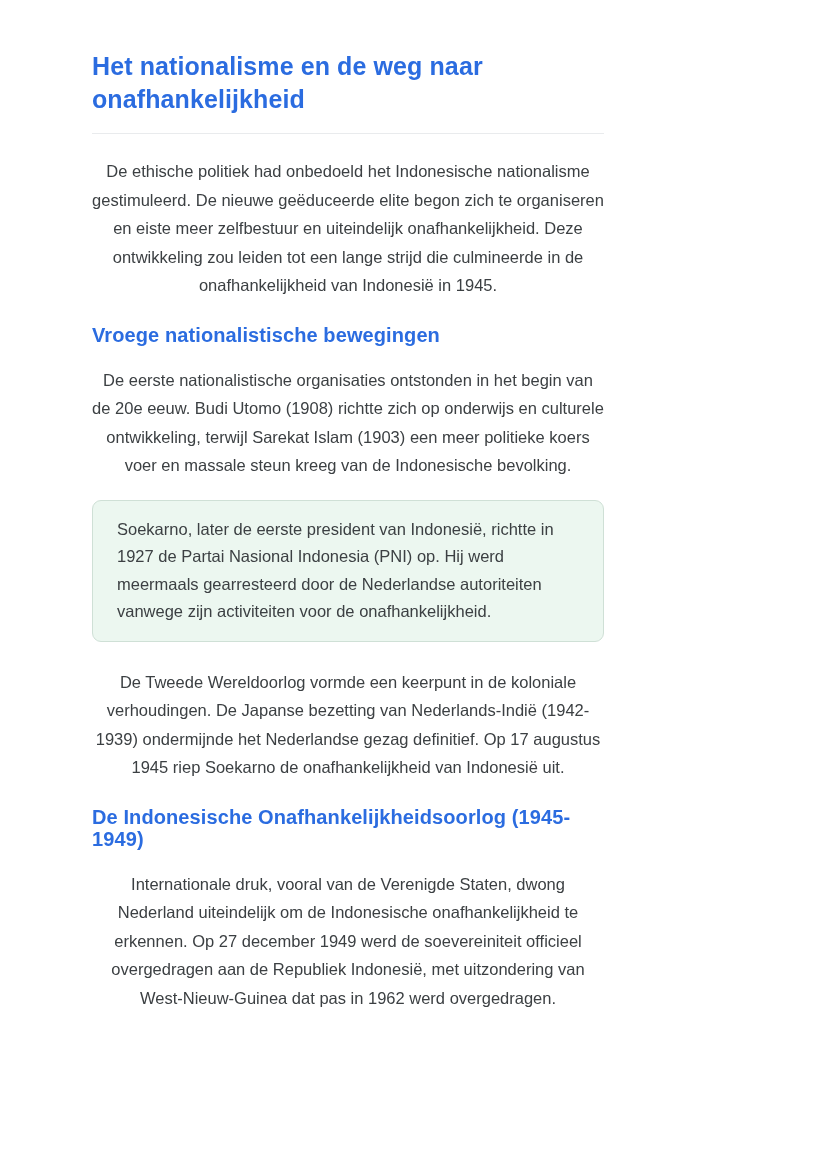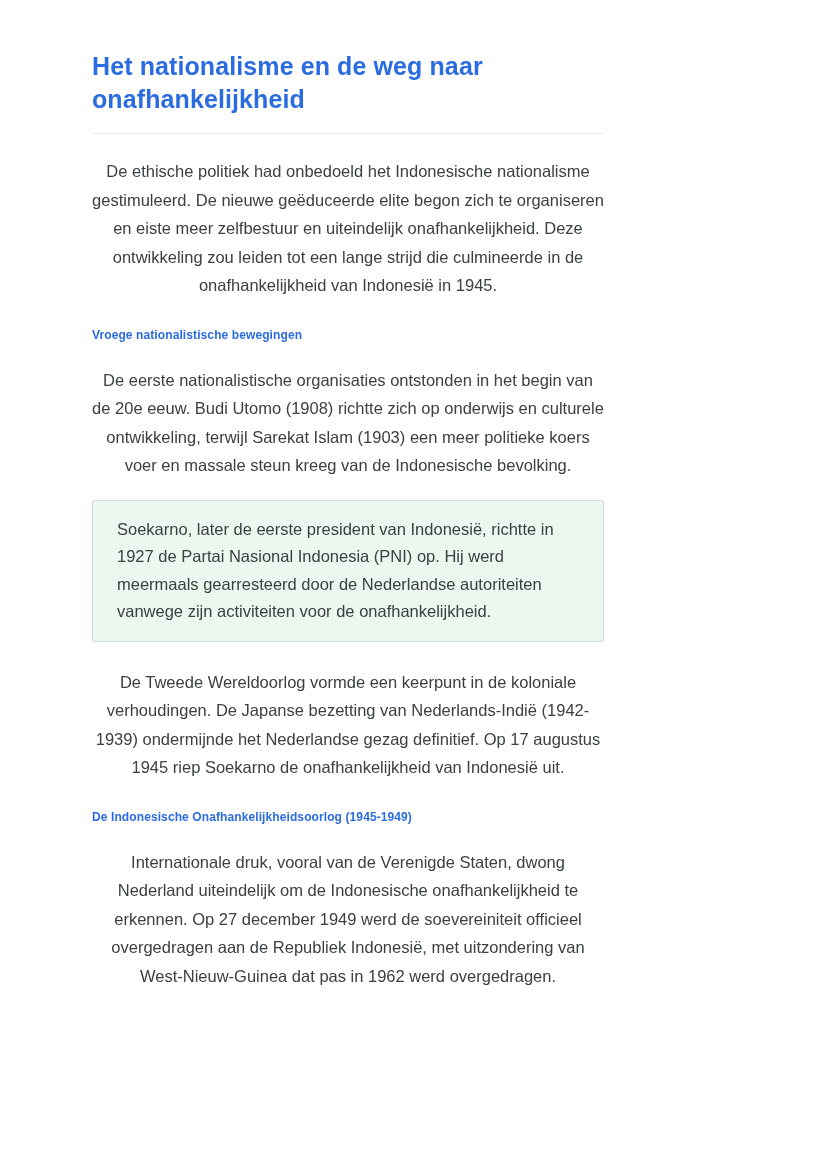--- a/index.html
+++ b/index.html
@@ -40,31 +40,31 @@
     margin: 0 0 23px 0;
   }
   p.body-par {
     font-size: 16.5px;
     line-height: 28.5px;
     color: var(--body-text);
     margin: 0 0 20px 0;
     text-align: center;
   }
   h2.section-heading {
-    font-size: 12px;
+    font-size: 20px;
     line-height: 22px;
     font-weight: 700;
     color: var(--heading-blue);
     margin: 24px 0 20px 0;
     letter-spacing: 0.1px;
   }
   aside.callout {
     background: var(--callout-bg);
     border: 1px solid var(--callout-border);
-    border-radius: 2px;
+    border-radius: 9px;
     padding: 15px 24px;
     margin: 20px 0 26px 0;
   }
   aside.callout p.callout-par {
     font-size: 16.5px;
     line-height: 27.5px;
     color: var(--body-text);
     margin: 0;
   }
 </style>

